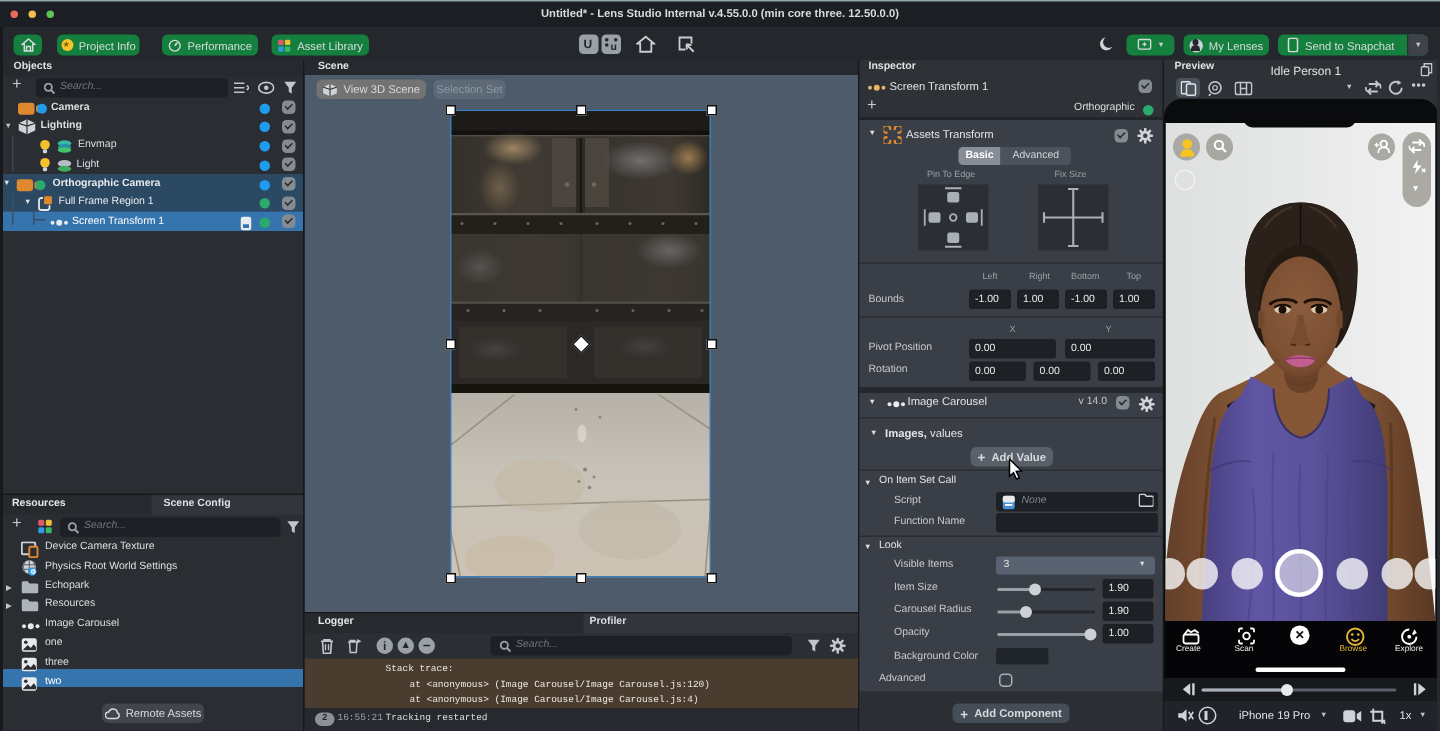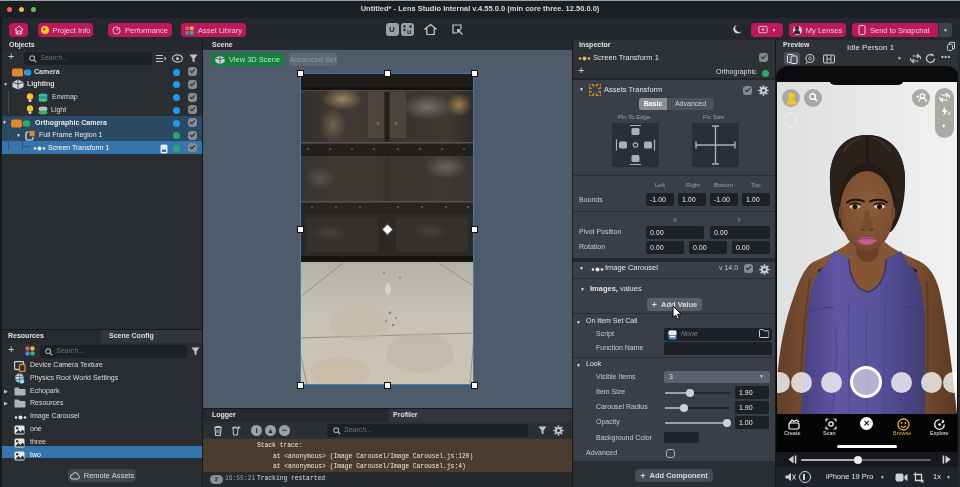--- a/index.html
+++ b/index.html
@@ -5,21 +5,21 @@
 *{margin:0;padding:0;box-sizing:border-box}
 body{width:960px;height:487px;overflow:hidden;background:#1d2024;font-family:"Liberation Sans",sans-serif;-webkit-font-smoothing:antialiased}
 .abs{position:absolute}
 .r{border-radius:3px}
 .input{position:absolute;background:#1d2024;border-radius:2px;color:#e9ebed;font-size:7px;padding:0 4px;line-height:13px}
 .lbl{position:absolute;color:#c6cacf;font-size:7px}
 .slbl{position:absolute;color:#9aa1a8;font-size:6px}
 .dot{position:absolute;width:7px;height:7px;border-radius:50%}
 .cb{position:absolute;width:9px;height:9px;border-radius:3px;background:#848b93}
 .cb::after{content:"";position:absolute;left:2px;top:2px;width:4px;height:2px;border-left:1.4px solid #24282d;border-bottom:1.4px solid #24282d;transform:rotate(-45deg)}
-.pill{position:absolute;background:#be185d;border-radius:4px;color:#d7dadd;font-size:7.5px;display:flex;align-items:center;justify-content:center;gap:4px;white-space:nowrap}
+.pill{position:absolute;background:#15803d;border-radius:4px;color:#d7dadd;font-size:7.5px;display:flex;align-items:center;justify-content:center;gap:4px;white-space:nowrap}
 .mono{font-family:"Liberation Mono",monospace}
 .seg{position:absolute;background:#22262b}
 svg{display:block}
 </style>
 </head>
 <body>
 
 <div class="abs" style="left:0;top:0;width:960px;height:18px;background:#1b1e22;border-top:1px solid #8fa5a8"></div>
 <div class="abs" style="left:7px;top:7px;width:5px;height:5px;border-radius:50%;background:#ee6a5f"></div>
 <div class="abs" style="left:19px;top:7px;width:5px;height:5px;border-radius:50%;background:#f5bd4f"></div>
@@ -251,26 +251,26 @@
   </svg>
 <div class="lbl" style="left:30px;top:450.6px;color:#fff">two</div>
 <div class="pill" style="left:68px;top:469px;width:68px;height:13px;background:#41464d">
 <svg width="10" height="8" viewBox="0 0 10 8">
       <path d="M2.5 7 a2.2 2.2 0 0 1 0 -4.4 a3 3 0 0 1 5.8 0.6 a2 2 0 0 1 -0.5 3.8 Z" fill="none" stroke="#d7dadd" stroke-width="1"></path>
     </svg>Remote Assets</div>
 
 <div class="abs" style="left:203px;top:40px;width:369px;height:370px;background:#4d5b6a"></div>
 <div class="abs" style="left:203px;top:40px;width:369px;height:10px;background:#26292e"></div>
 <div class="abs" style="left:212px;top:41px;color:#dfe2e5;font-size:7px;font-weight:bold">Scene</div>
-<div class="pill" style="left:211px;top:53px;width:73px;height:13px;background:#15803d">
+<div class="pill" style="left:211px;top:53px;width:73px;height:13px;background:#737373">
 <svg width="10" height="10" viewBox="0 0 12 11">
       <path d="M6 0.5 L11.5 3.2 V8 L6 10.5 L0.5 8 V3.2 Z" fill="#cfd3d7"></path>
       <path d="M6 0.5 V5 M0.5 3.2 L6 5 L11.5 3.2 M6 10.5 V5" stroke="#24272c" stroke-width="0.8" fill="none"></path>
     </svg>View 3D Scene</div>
-<div class="pill" style="left:289px;top:53px;width:48px;height:13px;background:#5d6977;color:#8e99a6">Advanced Set</div>
+<div class="pill" style="left:289px;top:53px;width:48px;height:13px;background:#5d6977;color:#8e99a6">Selection Set</div>
 
 <svg class="abs" style="left:300px;top:73px" width="174" height="312" viewBox="0 0 174 312">
 <defs>
 <radialGradient id="glow1" cx="50%" cy="50%" r="50%">
         <stop offset="0%" stop-color="#c9a979" stop-opacity="0.9"></stop>
         <stop offset="100%" stop-color="#c9a979" stop-opacity="0"></stop>
       </radialGradient>
 <radialGradient id="glow2" cx="50%" cy="50%" r="50%">
         <stop offset="0%" stop-color="#b4b8c2" stop-opacity="0.55"></stop>
         <stop offset="100%" stop-color="#b4b8c2" stop-opacity="0"></stop>

